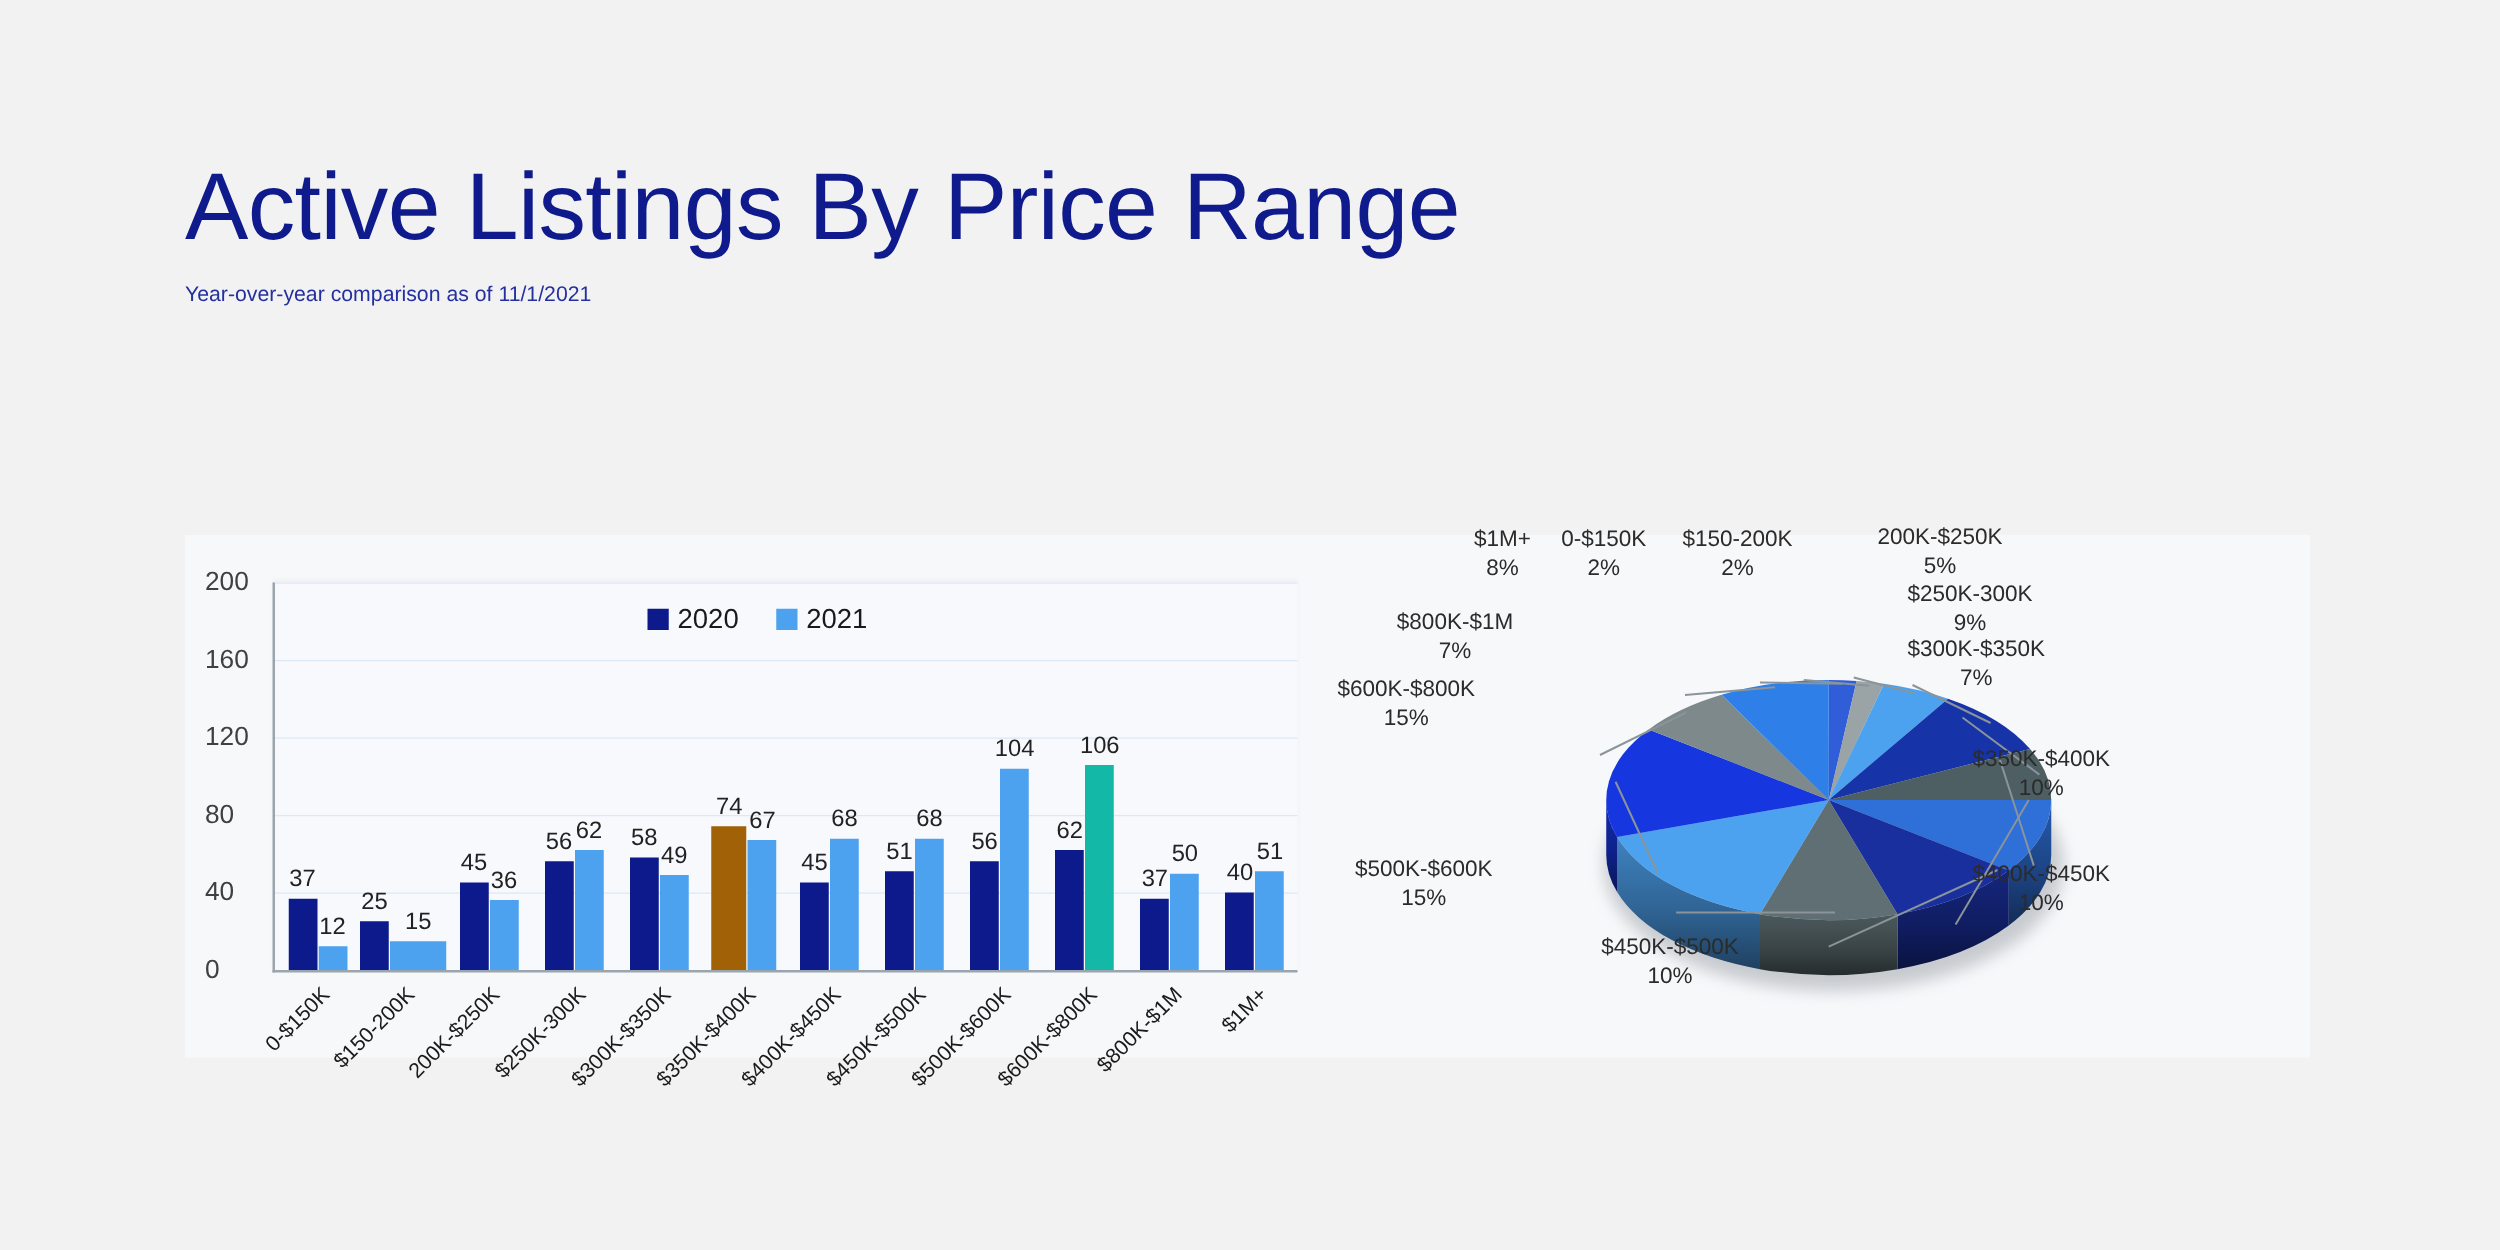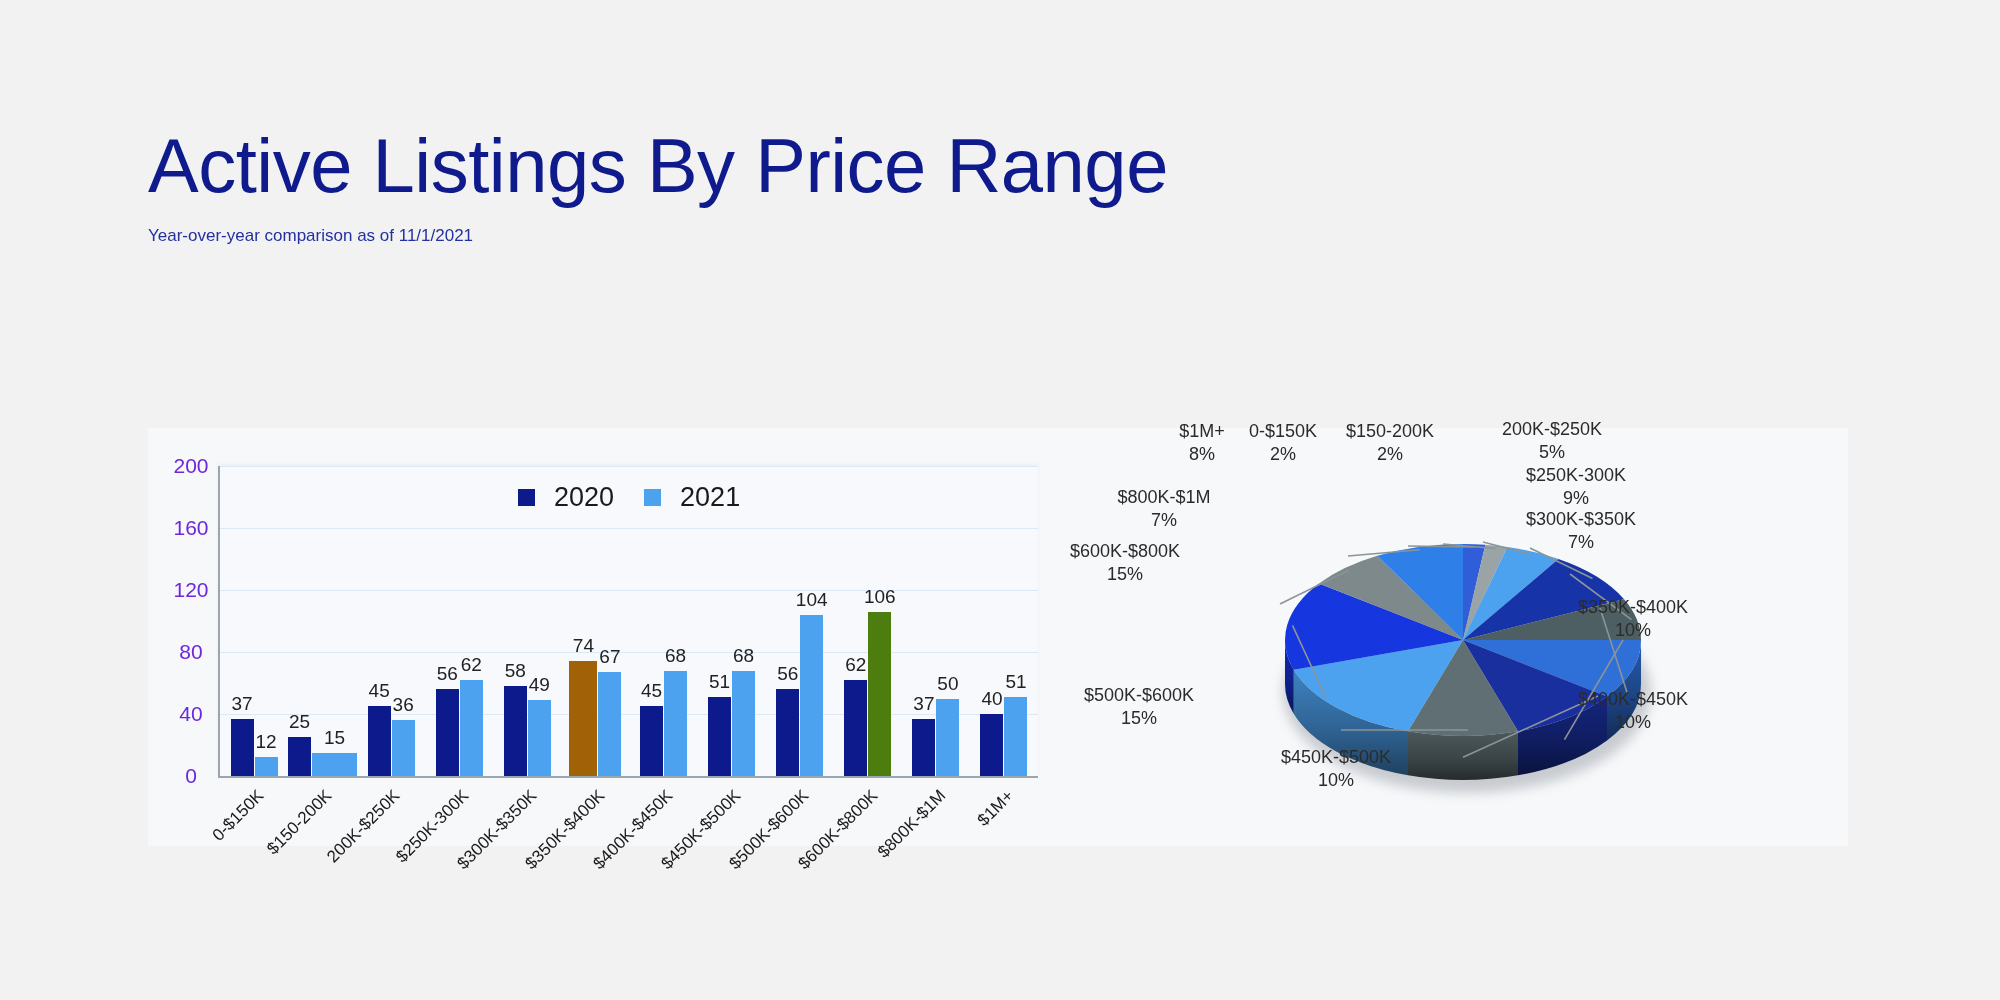--- a/index.html
+++ b/index.html
@@ -35,21 +35,21 @@
     position: absolute; left: 60px; top: 30px;
     width: 820px; height: 310px;
     background: #f7f9fc;
     box-shadow: 0 -2px 4px rgba(0,0,0,0.045);
   }
   .grid-line { position: absolute; left: 0; width: 100%; height: 1px; background: #dde8f6; }
   #y-axis-line { position: absolute; left: 60px; top: 30px; width: 2px; height: 312px; background: #9aa5ad; }
   #x-axis-line { position: absolute; left: 60px; top: 340px; width: 820px; height: 2px; background: #9aa5ad; }
   .y-tick-label {
     position: absolute; right: 0; width: 54px;
-    text-align: center; font-size: 21px; color: #6d28d9;
+    text-align: left; font-size: 21px; color: #404040;
     transform: translateY(-50%);
   }
   #y-tick-wrap { position: absolute; left: 0; top: 0; width: 60px; height: 372px; }
 
   #bars-area { position: absolute; left: 62px; top: 30px; width: 818px; height: 310px; display: flex; }
   .bar-group { flex: 1 1 0; position: relative; height: 100%; display: flex; align-items: flex-end; justify-content: center; gap: 1px; }
   .bar { width: 23px; position: relative; }
   .bar.y2020 { background: #0d1a8c; }
   .bar.y2021 { background: #4da2f0; }
   .bar-value {
@@ -64,21 +64,21 @@
     transform-origin: left top; transform: rotate(-45deg) translate(-100%, 0);
     font-size: 17px; color: #1a1a1a; white-space: nowrap;
   }
 
   #legend {
     position: absolute; left: 360px; top: 46px;
     display: flex; align-items: center; gap: 30px;
   }
   .legend-item { display: flex; align-items: center; gap: 7px; }
   .legend-swatch { width: 17px; height: 17px; }
-  .legend-label { font-size: 27px; color: #1a1a1a; margin-left: 12px; }
+  .legend-label { font-size: 22px; color: #1a1a1a; }
 
   
   #pie-chart { position: absolute; left: 930px; top: 0; width: 770px; height: 418px; }
   #pie-stage { position: absolute; left: 0; top: 0; width: 770px; height: 418px; }
 
   .pie-label {
     position: absolute; font-size: 18px; color: #2b2b2b;
     text-align: center; line-height: 1.28; white-space: nowrap;
   }
   .pie-label .pct { display: block; }
@@ -197,21 +197,21 @@
               <span class="bar-value">56</span>
             </div>
             <div class="bar y2021" style="height: 161.2px; background: rgb(77, 162, 240);">
               <span class="bar-value">104</span>
             </div>
           </div>
           <div class="bar-group">
             <div class="bar y2020" style="height: 96.1px; background: rgb(13, 26, 140);">
               <span class="bar-value">62</span>
             </div>
-            <div class="bar y2021" style="height: 164.3px; background: #4d7c0f;">
+            <div class="bar y2021" style="height: 164.3px; background: #14b8a6;">
               <span class="bar-value">106</span>
             </div>
           </div>
           <div class="bar-group">
             <div class="bar y2020" style="height: 57.35px; background: rgb(13, 26, 140);">
               <span class="bar-value">37</span>
             </div>
             <div class="bar y2021" style="height: 77.5px; background: rgb(77, 162, 240);">
               <span class="bar-value">50</span>
             </div>

